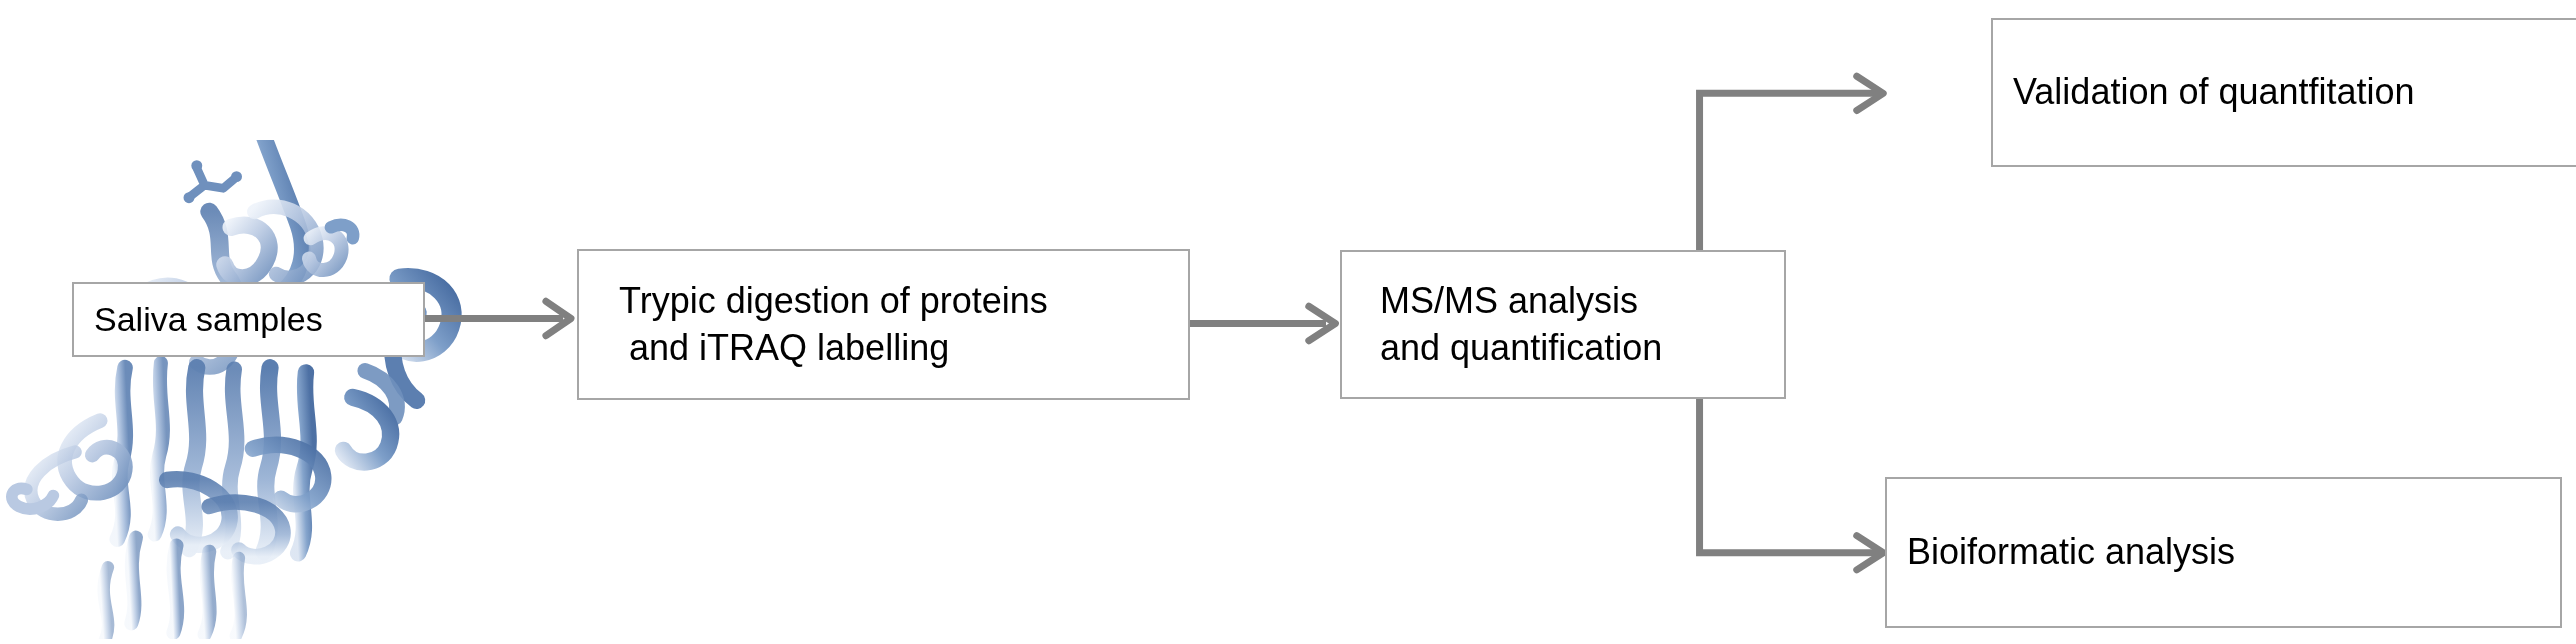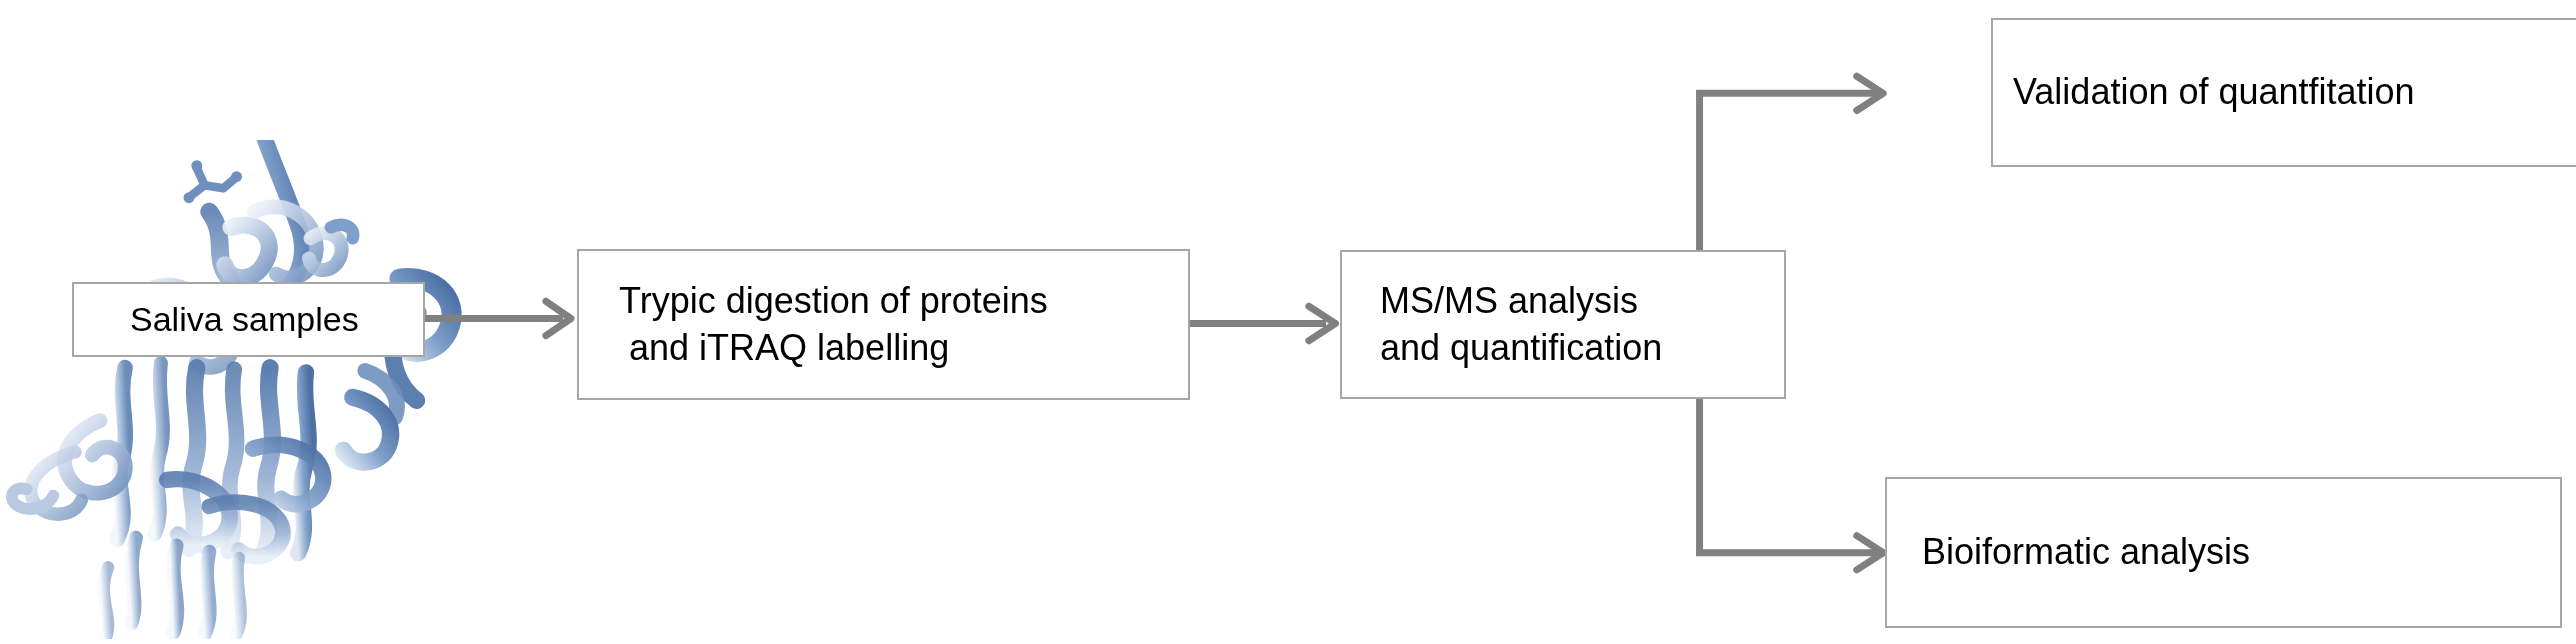--- a/index.html
+++ b/index.html
@@ -41,39 +41,39 @@
     font-size: 36px;
     line-height: 1.28;
     color: #000000;
   }
   
   #box-saliva {
     left: 72px;  top: 282px;  width: 353px; height: 75px;
     z-index: 5;
     padding-left: 20px;
   }
-  #box-saliva .line { font-size: 34px; margin-left: 36px; }
+  #box-saliva .line { font-size: 34px; }
   #box-trypsin {
     left: 577px; top: 249px; width: 613px; height: 151px;
     padding-left: 40px;
     z-index: 4;
   }
   #box-msms {
     left: 1340px; top: 250px; width: 446px; height: 149px;
     padding-left: 38px;
     z-index: 4;
   }
   #box-validation {
     left: 1991px; top: 18px; width: 677px; height: 149px;
     padding-left: 20px;
     z-index: 4;
   }
   #box-bioinformatic {
     left: 1885px; top: 477px; width: 677px; height: 151px;
-    padding-left: 35px;
+    padding-left: 20px;
     z-index: 4;
   }
   
   .conn {
     position: absolute;
     z-index: 3;
   }
   .conn svg { display: block; overflow: visible; }
 </style>
 </head>

